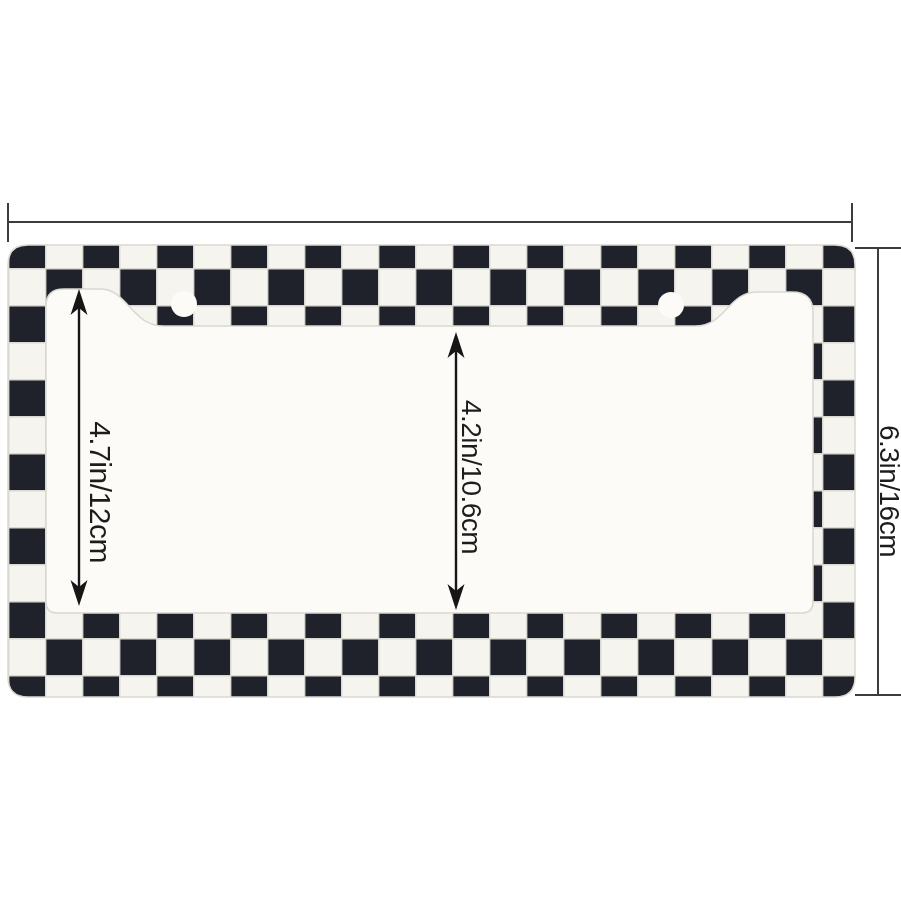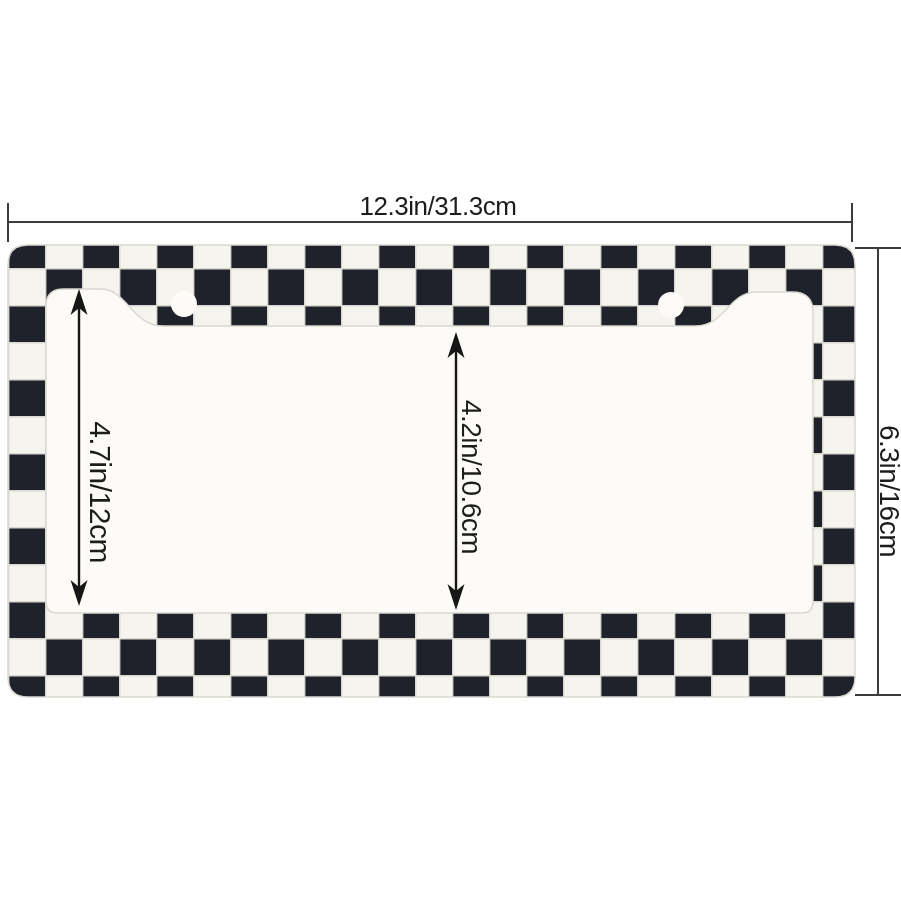--- a/index.html
+++ b/index.html
@@ -97,21 +97,20 @@
       <path fill="#161616" d="M79,606 L87.5,580 L79,587 L70.5,580 Z"></path>
     </g>
 
     <g>
       <line x1="456" y1="349" x2="456" y2="593" stroke="#161616" stroke-width="2.4"></line>
       <path fill="#161616" d="M456,332 L464.5,358 L456,351 L447.5,358 Z"></path>
       <path fill="#161616" d="M456,610 L464.5,584 L456,591 L447.5,584 Z"></path>
     </g>
   </svg>
 
-  <div class="dim-label top">12.3in/31.3cm</div>
 
   <div class="dim-label rot right-outer">6.3in/16cm</div>
 
   <div class="dim-label rot left-inner">4.7in/12cm</div>
 
   <div class="dim-label rot center-inner">4.2in/10.6cm</div>
 
 </div>
 
 </body></html>

